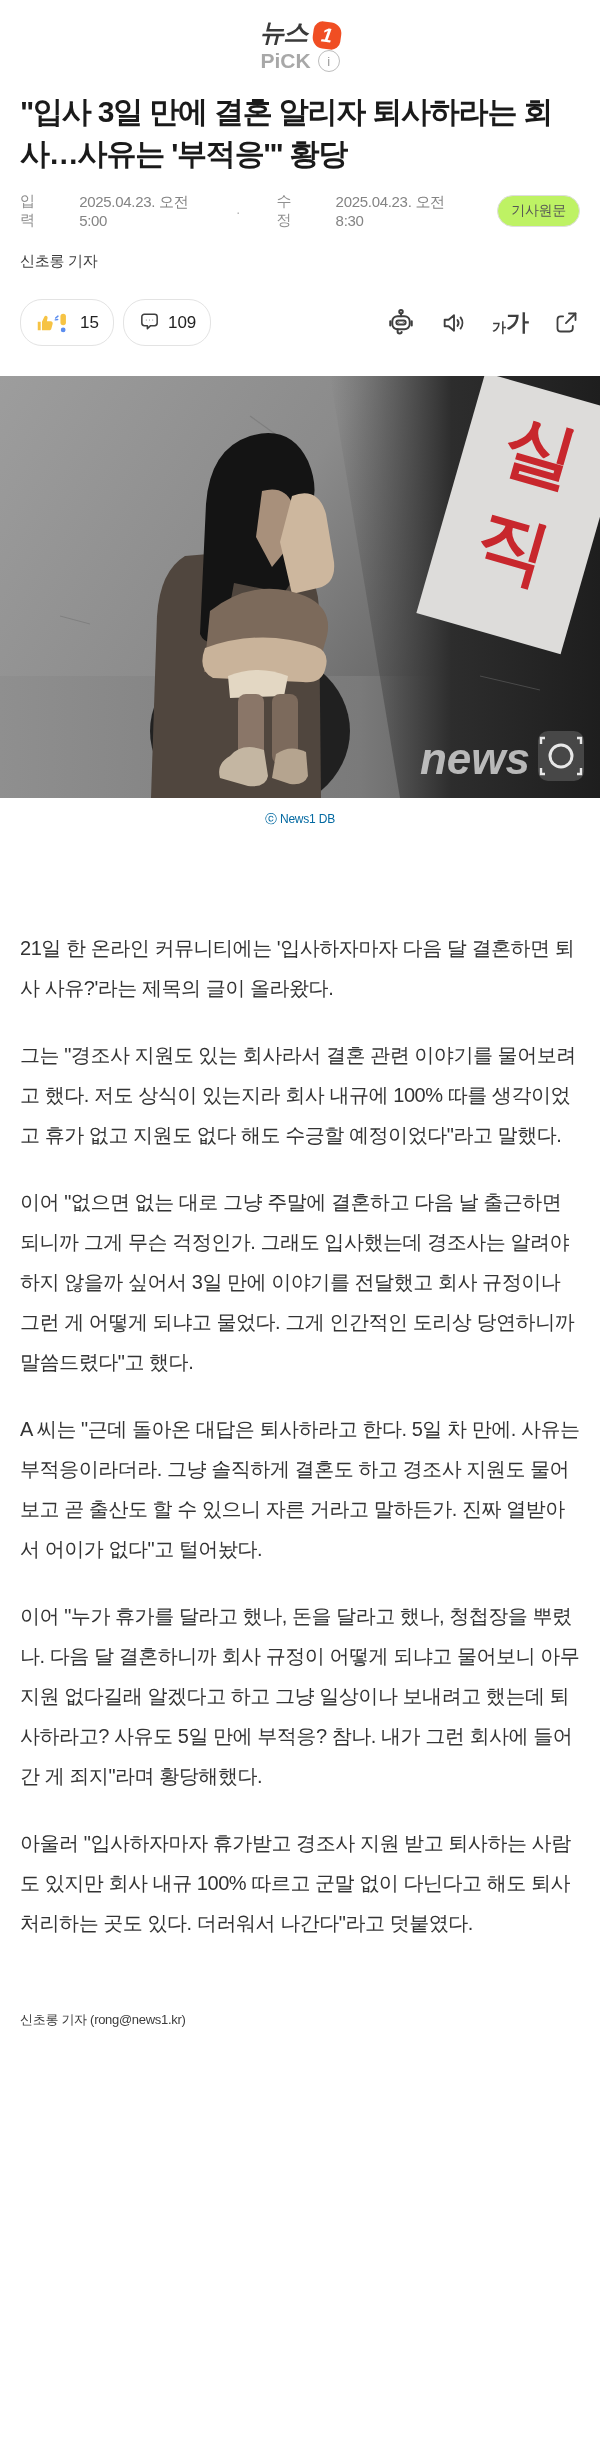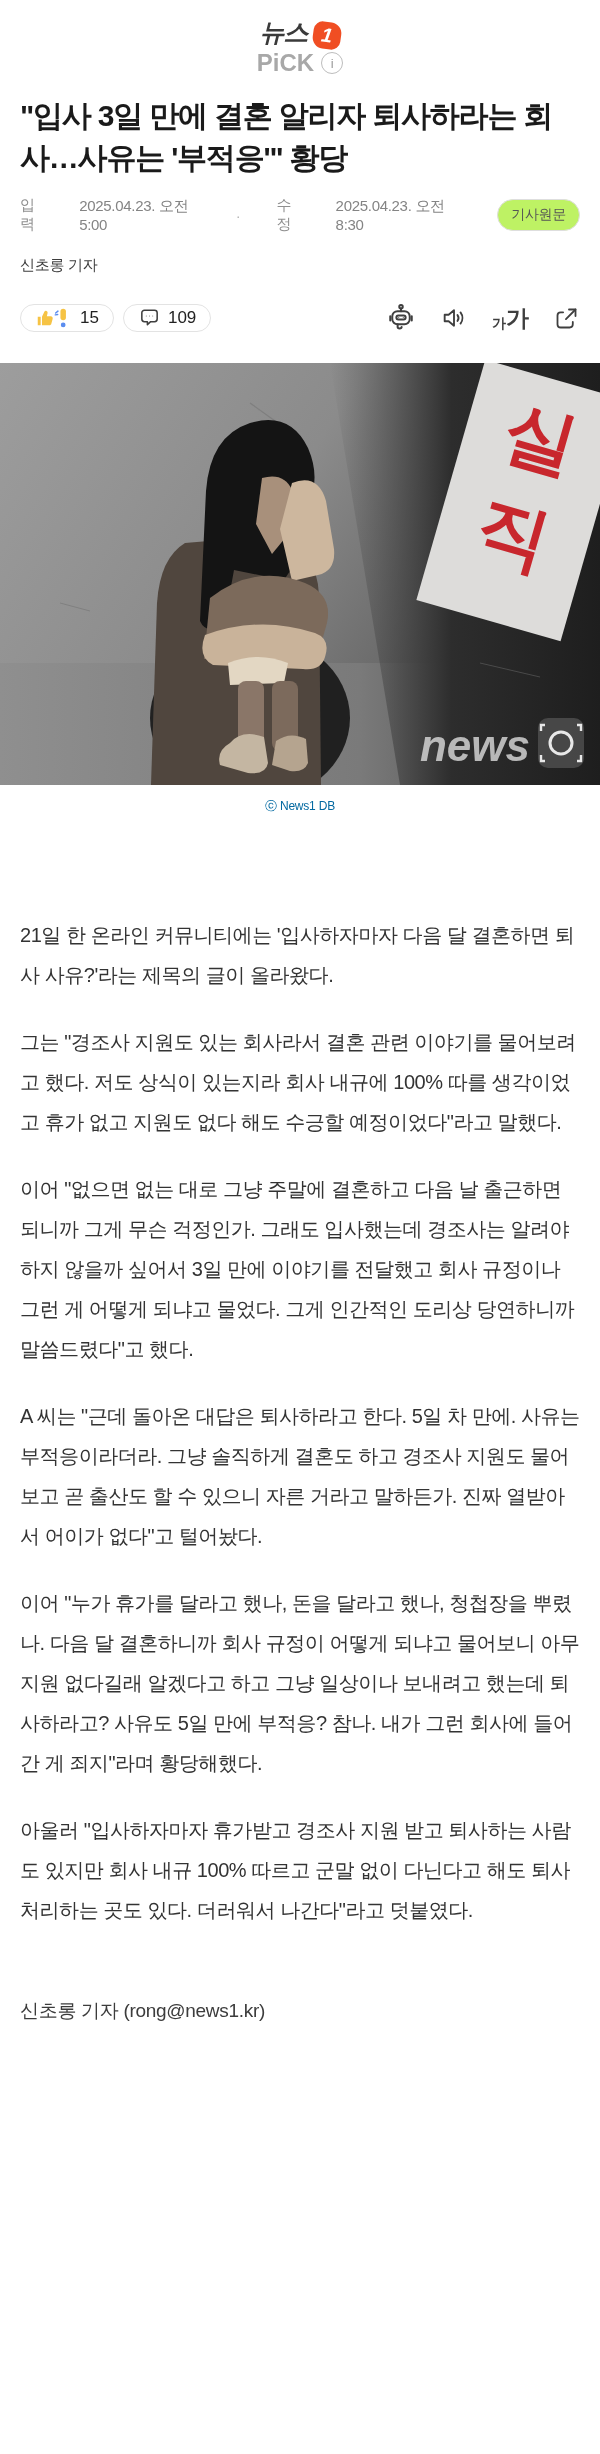--- a/index.html
+++ b/index.html
@@ -13,59 +13,59 @@
   .pad { padding:0 20px; }
 
   
   .topbar { display:flex; justify-content:space-between; align-items:center; padding:16px 20px 4px;flex-direction:column; }
   .logo { display:flex; align-items:flex-end; gap:3px; cursor:pointer; }
   .logo-text { font-size:25px; font-weight:800; font-style:italic; color:#3a3a3a; letter-spacing:-1px; }
   .logo-badge { display:inline-flex; align-items:center; justify-content:center;
     width:28px; height:27px; background:#f04e23; color:#fff; font-weight:800; font-style:italic;
     font-size:20px; border-radius:9px 11px 9px 11px; transform:rotate(8deg); margin-left:2px; }
   .pick { display:flex; align-items:center; gap:7px; }
-  .pick-label { font-size:24px; font-weight:800; color:#a8a8a8; letter-spacing:0; }
+  .pick-label { font-size:21px; font-weight:800; color:#a8a8a8; letter-spacing:0; }
   .info-circle { width:22px; height:22px; border:1.5px solid #bdbdbd; border-radius:50%;
     display:flex; align-items:center; justify-content:center; font-size:13px; color:#9a9a9a; cursor:pointer; }
 
   
   .title { margin-top:14px; font-size:30px; line-height:42px; font-weight:700; color:#1a1a1a; letter-spacing:-1.2px; word-break:break-all; }
   .meta { margin-top:17px; display:flex; align-items:center; flex-wrap:nowrap; font-size:15px; color:#848484; letter-spacing:-0.3px;gap:29px; }
   .meta .lbl { margin-right:5px; color:#8f8f8f; }
   .meta .dot { margin:0 7px; color:#b5b5b5; }
   .orig-btn { margin-left:12px; border:1px solid #dedede; border-radius:17px; background:#bef264;
     font-size:14px; color:#555; padding:6px 13px; white-space:nowrap; cursor:pointer;
     font-family:inherit; letter-spacing:-0.3px; }
   .reporter { margin-top:22px; font-size:15px; color:#3c3c3c; letter-spacing:-0.3px; }
 
   
   .actions { margin-top:28px; display:flex; align-items:center; justify-content:space-between; }
   .pill-group { display:flex; gap:9px; }
   .pill { display:flex; align-items:center; gap:7px; border:1px solid #e3e3e3; border-radius:22px;
-    background:#fff; padding:7px 14px; height:28px; cursor:pointer; font-family:inherit; }
+    background:#fff; padding:7px 14px; height:47px; cursor:pointer; font-family:inherit; }
   .pill .cnt { font-size:17px; color:#222; }
   .emoji-stack { display:flex; align-items:center; }
   .emoji-stack svg { display:block; }
   .emoji-stack .e2 { margin-left:-4px; }
   .tool-group { display:flex; align-items:center; gap:24px; }
   .tool { background:none; border:none; cursor:pointer; display:flex; align-items:flex-end; padding:0; }
   .ga-small { font-size:14px; color:#3f3f3f; font-weight:600; line-height:1; }
   .ga-big { font-size:23px; color:#3f3f3f; font-weight:600; line-height:1; }
 
   
   figure { margin-top:30px; }
   .hero { display:block; width:600px; height:422px; cursor:pointer; }
   figcaption { margin-top:13px; text-align:center; font-size:12px; color:#0369a1; letter-spacing:-0.2px; }
 
   
   .body-text { margin-top:100px; }
   .para { font-size:20px; line-height:40px; color:#333; letter-spacing:-0.45px;
     word-break:break-all; margin-bottom:27px; }
   .para:last-child { margin-bottom:0; }
-  .footer-line { margin-top:68px; font-size:19px; color:#3c3c3c; letter-spacing:-0.3px; padding-bottom:24px; }
+  .footer-line { margin-top:68px; font-size:13px; color:#3c3c3c; letter-spacing:-0.3px; padding-bottom:24px; }
 
   svg.icn { stroke:#3f3f3f; fill:none; stroke-width:1.6; stroke-linecap:round; stroke-linejoin:round; }
 </style>
 </head>
 <body>
 
 <div class="wrap">
 
   <div class="topbar">
     <div class="logo">

